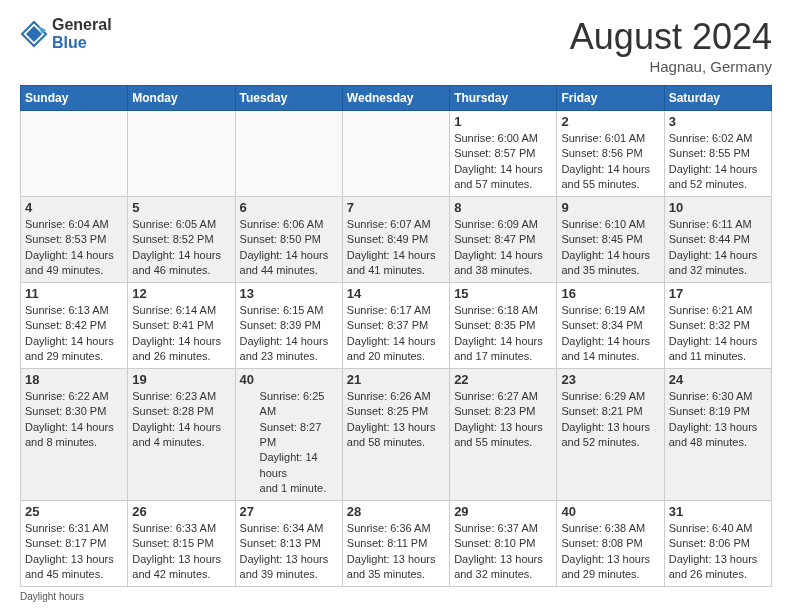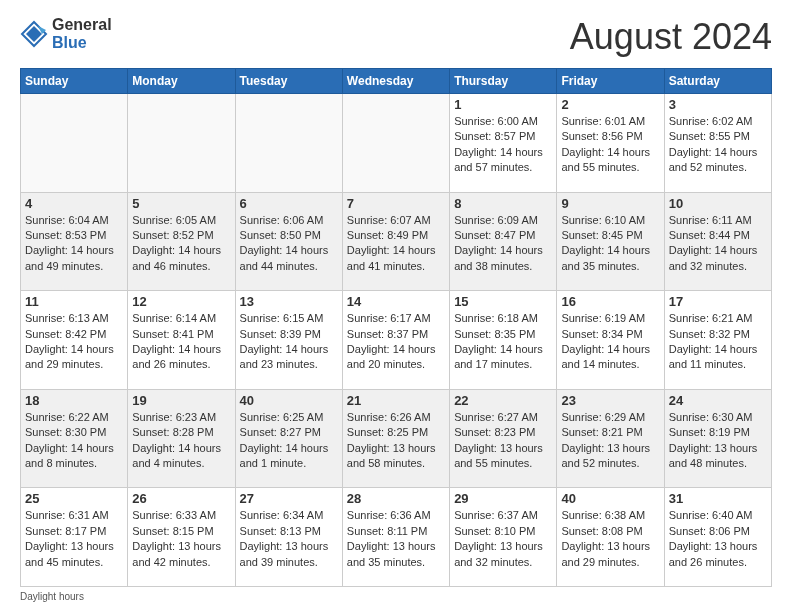--- a/index.html
+++ b/index.html
@@ -117,20 +117,21 @@
         <polygon points="14,6 22,14 14,22 6,14" fill="#2a6db5"></polygon>
         <polygon points="18,6 26,10 22,14" fill="#4a9fd5"></polygon>
       </svg>
       <div class="logo-text">
         <span class="logo-general">General</span>
         <span class="logo-blue">Blue</span>
       </div>
     </div>
     <div class="title-block">
       <div class="month-title">August 2024</div>
+      <div class="subtitle">Hagnau, Germany</div>
     </div>
   </div>
 
   <table class="calendar" id="calendar-table">
     <thead>
       <tr id="header-row">
           <th>Sunday</th>
           <th>Monday</th>
           <th>Tuesday</th>
           <th>Wednesday</th>
@@ -279,21 +280,21 @@
           </td>
           <td>
             <span class="day-num">19</span>
             <div class="day-info" style="white-space: pre-line;">Sunrise: 6:23 AM
 Sunset: 8:28 PM
 Daylight: 14 hours
 and 4 minutes.</div>
           </td>
           <td>
             <span class="day-num">40</span>
-            <div class="day-info" style="white-space: pre-line;">Sunrise: 6:25 AM
+            <div class="day-info" style="white-space: pre-line; margin-left: 20px;">Sunrise: 6:25 AM
 Sunset: 8:27 PM
 Daylight: 14 hours
 and 1 minute.</div>
           </td>
           <td>
             <span class="day-num">21</span>
             <div class="day-info" style="white-space: pre-line;">Sunrise: 6:26 AM
 Sunset: 8:25 PM
 Daylight: 13 hours
 and 58 minutes.</div>

